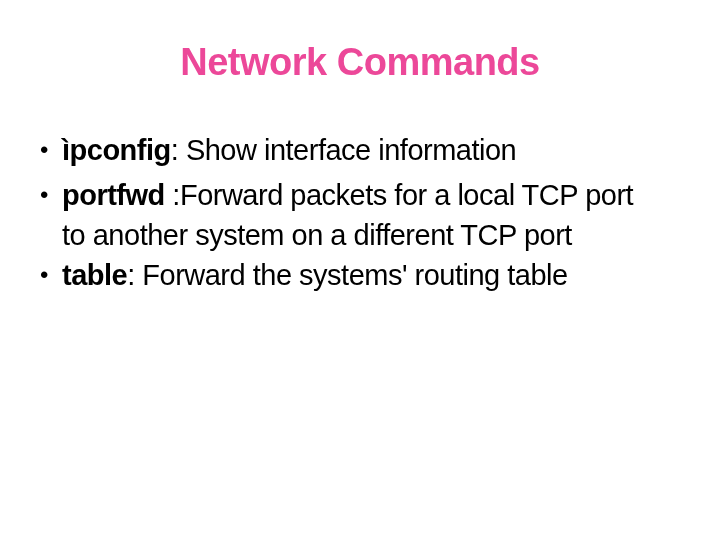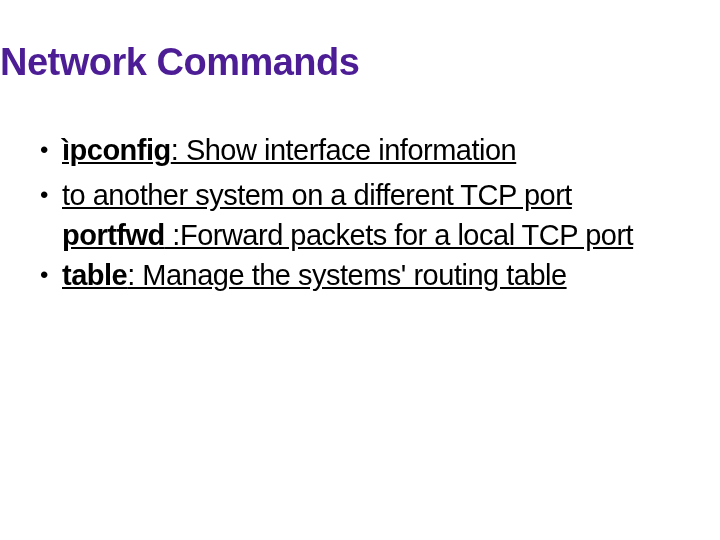--- a/index.html
+++ b/index.html
@@ -14,26 +14,26 @@
     background: #ffffff;
     overflow: hidden;
     font-family: "Liberation Sans", sans-serif;
     color: #000000;
   }
   .slide-title {
     position: absolute;
     top: 43px;
     left: 0;
     right: 0;
-    text-align: left;
+    text-align: center;
     font-size: 38px;
     font-weight: bold;
     line-height: 1;
     letter-spacing: -0.5px;
-    color: #4c1d95;
+    color: #ec4899;
   }
   .bullet-list {
     position: absolute;
     top: 130px;
     left: 40px;
     width: 648px;
     font-size: 29px;
     line-height: 40px;
     letter-spacing: -0.5px;
     color: #000000;
@@ -51,21 +51,20 @@
     font-size: 24px;
     line-height: 40px;
     letter-spacing: 0;
   }
   .bullet-body {
     flex: 1 1 auto;
   }
   .bullet-line {
     display: block;
     white-space: nowrap;
-    text-decoration: underline;
   }
   .bullet-term {
     font-weight: bold;
   }
 </style>
 </head>
 <body>
 
 <div class="slide">
 
@@ -76,26 +75,26 @@
     <div class="bullet-item gap-after">
       <span class="bullet-marker">•</span>
       <div class="bullet-body">
         <span class="bullet-line"><span class="bullet-term">ìpconfig</span><span>: Show interface information</span></span>
       </div>
     </div>
 
     <div class="bullet-item">
       <span class="bullet-marker">•</span>
       <div class="bullet-body">
+        <span class="bullet-line"><span class="bullet-term">portfwd</span><span> :Forward packets for a local TCP port</span></span>
         <span class="bullet-line">to another system on a different TCP port</span>
-        <span class="bullet-line"><span class="bullet-term">portfwd</span><span> :Forward packets for a local TCP port</span></span>
       </div>
     </div>
 
     <div class="bullet-item">
       <span class="bullet-marker">•</span>
       <div class="bullet-body">
-        <span class="bullet-line"><span class="bullet-term">table</span><span>: Manage the systems' routing table</span></span>
+        <span class="bullet-line"><span class="bullet-term">table</span><span>: Forward the systems' routing table</span></span>
       </div>
     </div>
 
   </div>
 </div>
 
 </body></html>

